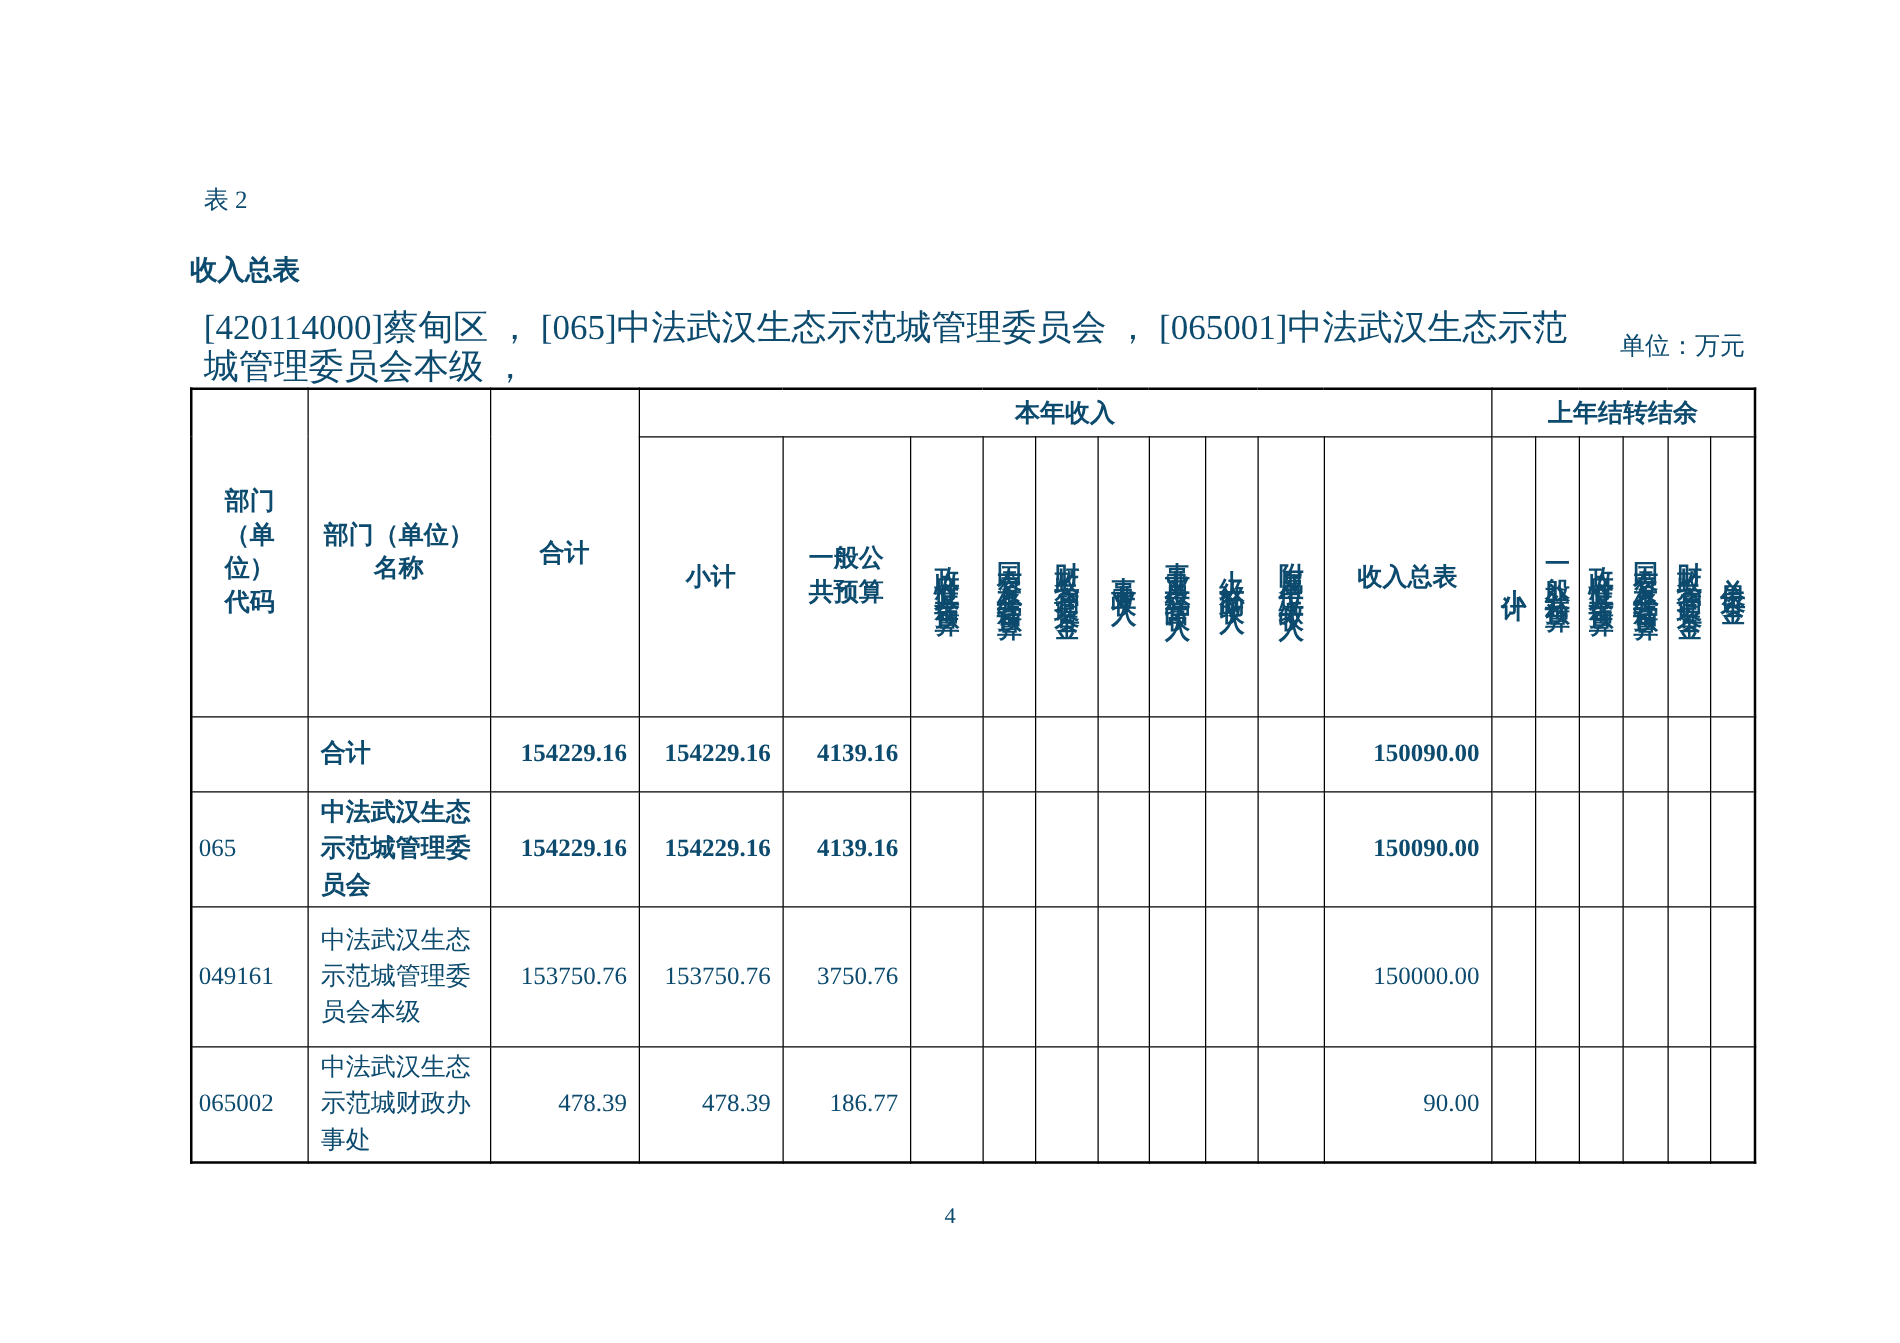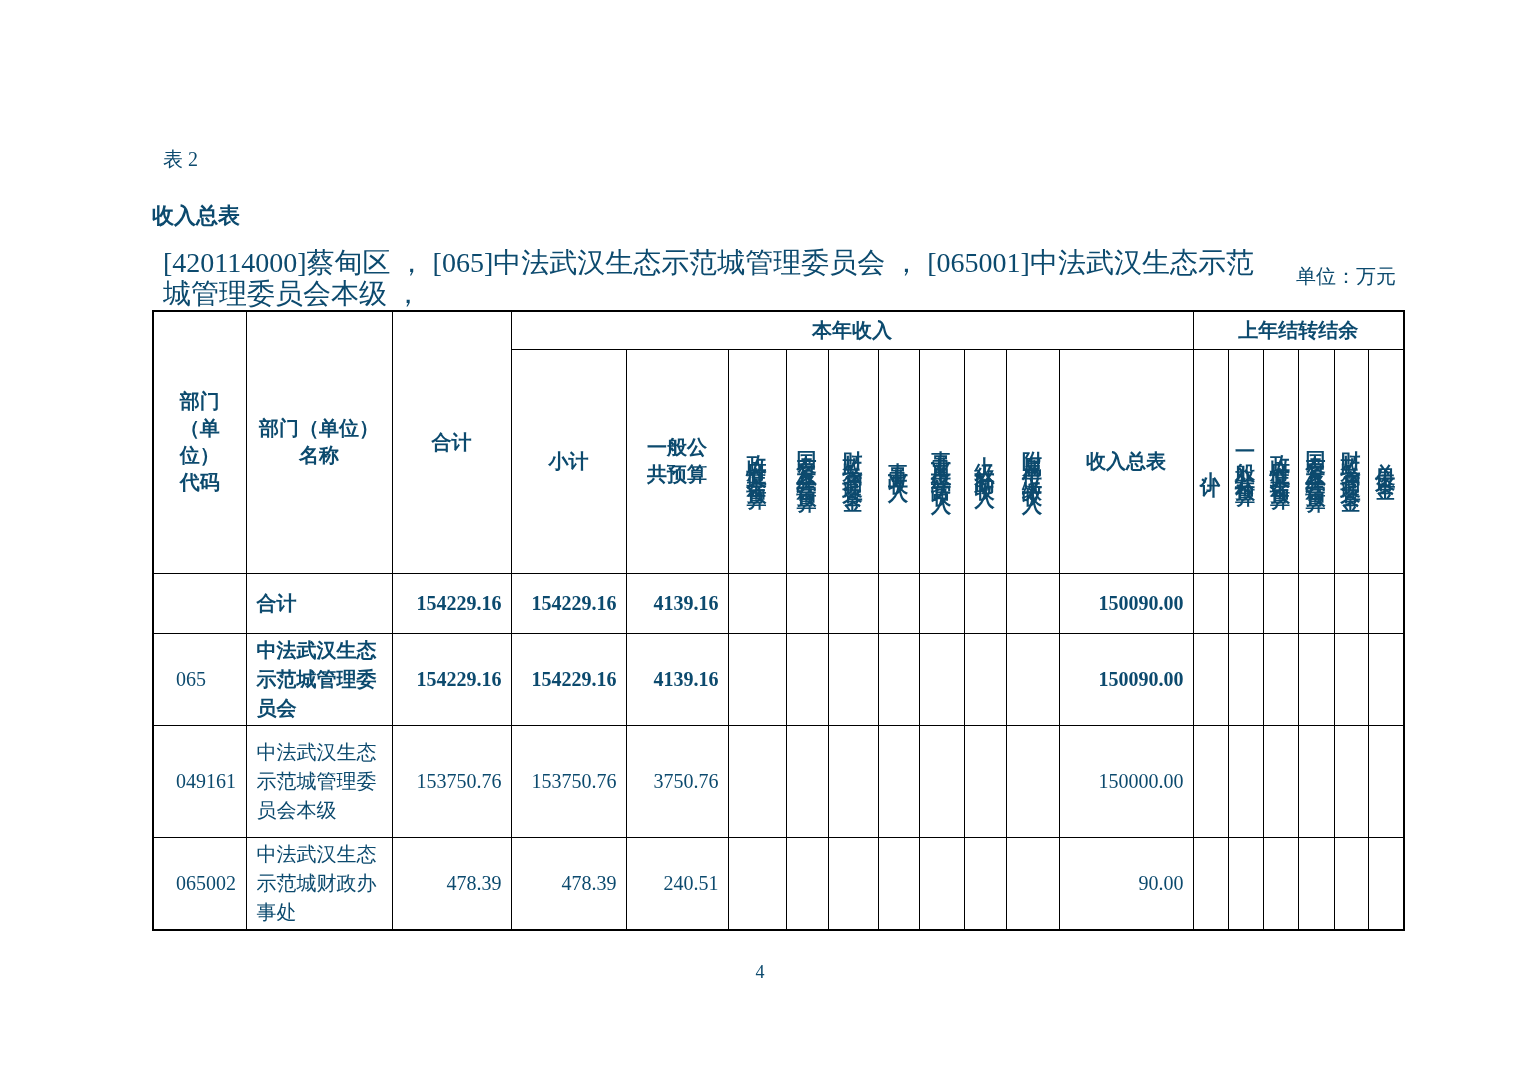--- a/index.html
+++ b/index.html
@@ -40,21 +40,21 @@
   .wrap-narrow { display:inline-block; width:56px;  line-height:27px; }
   .wrap-name   { display:inline-block; width:128px; text-align:center; line-height:27px; }
   .wrap-gpb    { display:inline-block; width:66px;  text-align:center; line-height:27px; }
 
   .v {
     display:inline-block;
     writing-mode:vertical-lr; text-orientation:upright;
     letter-spacing:6px; line-height:1.1;
   }
 
-  td.code { text-align:left; padding-left:22px; }
+  td.code { text-align:left; padding-left:5px; }
   td.name { text-align:left; padding:2px 14px 2px 10px; line-height:29px; }
   td.num  { text-align:right; padding-right:9px; }
   tr.bold td { font-weight:bold; }
 
   .page-number {
     position:absolute; left:0; top:962px; width:1520px;
     text-align:center; font-size:18px;
   }
 </style>
 </head>
@@ -183,21 +183,21 @@
         <td class="num"></td>
         <td class="num"></td>
         <td class="num"></td>
         <td class="num"></td>
       </tr>
       <tr class="drow4">
         <td class="code">065002</td>
         <td class="name">中法武汉生态示范城财政办事处</td>
         <td class="num">478.39</td>
         <td class="num">478.39</td>
-        <td class="num">240.51</td>
+        <td class="num">186.77</td>
         <td class="num"></td>
         <td class="num"></td>
         <td class="num"></td>
         <td class="num"></td>
         <td class="num"></td>
         <td class="num"></td>
         <td class="num"></td>
         <td class="num">90.00</td>
         <td class="num"></td>
         <td class="num"></td>

